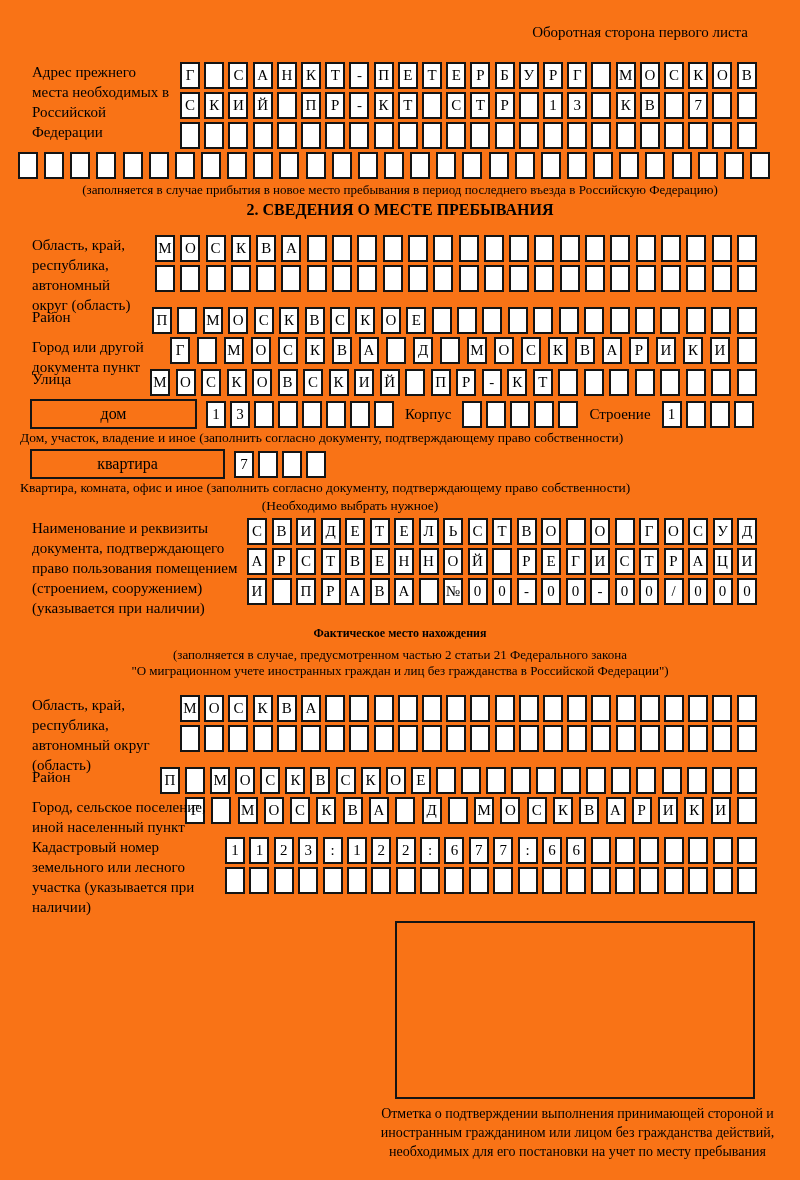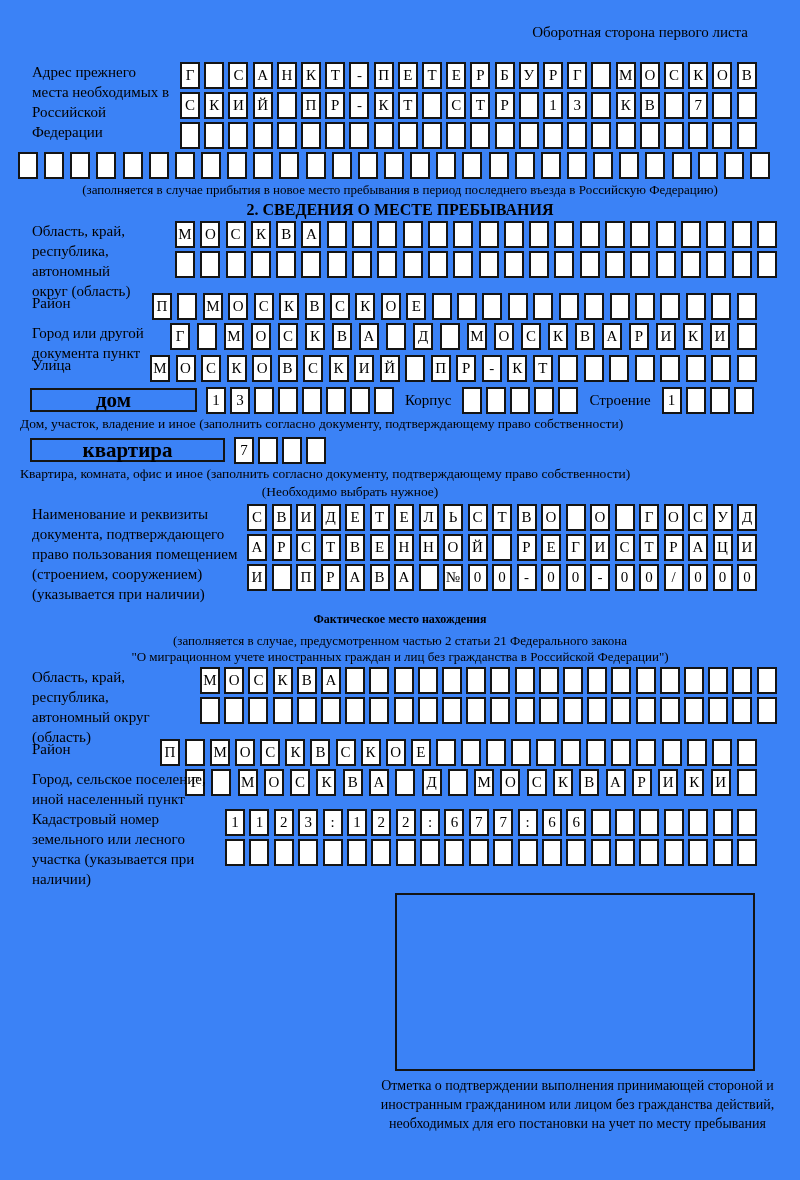--- a/index.html
+++ b/index.html
@@ -2,21 +2,21 @@
 <html><head>
 <meta charset="utf-8">
 <style>
   * { box-sizing: border-box; }
   html,body { margin:0; padding:0; background:#fff; }
   body {
     width:800px; height:1180px;
     font-family:"Liberation Serif","DejaVu Serif",serif;
     color:#000;
   }
-  .page { position:relative; width:800px; height:1180px; padding-top:24px; overflow:hidden; background:#3b82f6; }
+  .page { position:relative; width:800px; height:1180px; padding-top:24px; overflow:hidden; background:#f97316; }
 
   .hdr { text-align:right; padding-right:52px; font-size:15px; height:18px; }
 
   
   .cellrow { display:flex; justify-content:space-between; height:27px; margin-bottom:3px; }
   .cell {
     width:20px; height:27px; border:2px solid #141414;
     display:flex; align-items:center; justify-content:center;
     font-size:15px; line-height:1; background:#fff;
   }
@@ -25,41 +25,40 @@
   .block1 { position:relative; margin-top:20px; }
   .flabel { position:absolute; left:32px; top:0; font-size:15px; line-height:20px; }
   .cellscol { margin-left:180px; width:577px; }
 
   .w752 { margin-left:18px; width:752px; }
 
   .note-center { text-align:center; font-size:13px; line-height:16px; margin-top:2px; }
   .sec-title { text-align:center; font-weight:bold; font-size:16px; line-height:19px; margin-top:2px; }
 
   .fieldrow { position:relative; margin-top:0; }
-  .fr-h72 { height:72px; margin-top:2px;padding-left:20px; }
+  .fr-h72 { height:72px; margin-top:16px; }
   .fr-h30 { height:30px; }
   .fr-h32 { height:32px; }
   .fr-h100 { height:100px; margin-top:4px; }
   .fr-cad { height:80px; }
   .cells-ml155 { margin-left:155px; width:602px; }
   .cells-ml152 { margin-left:152px; width:605px; }
   .cells-ml170 { margin-left:170px; width:587px; }
   .cells-ml150 { margin-left:150px; width:607px; }
   .cells-ml247 { margin-left:247px; width:510px; }
   .cells-ml180 { margin-left:180px; width:577px; }
   .cells-ml160 { margin-left:160px; width:597px; }
   .cells-ml185 { margin-left:185px; width:572px; }
   .cells-ml225 { margin-left:225px; width:532px; margin-top:8px; }
 
   .houserow { display:flex; align-items:center; gap:9px; margin-left:30px; height:30px; font-size:15px; }
   .wbox {
-    height:24px; border:2px solid #141414;
+    height:30px; border:2px solid #141414;
     display:flex; align-items:center; justify-content:center;
-    font-size:21px;
-    font-weight:bold;
+    font-size:16px;
   }
   .inl-label { font-size:15px; padding:0 2px; }
   .small-note { font-size:13.5px; line-height:18px; padding-left:20px; }
 
   .stayrow { display:flex; align-items:center; padding-left:32px; gap:12px; font-size:15px; height:26px; margin-top:3px; }
   .chk {
     width:23px; height:25px; border:2px solid #141414;
     display:flex; align-items:center; justify-content:center;
     font-size:15px;
   }

